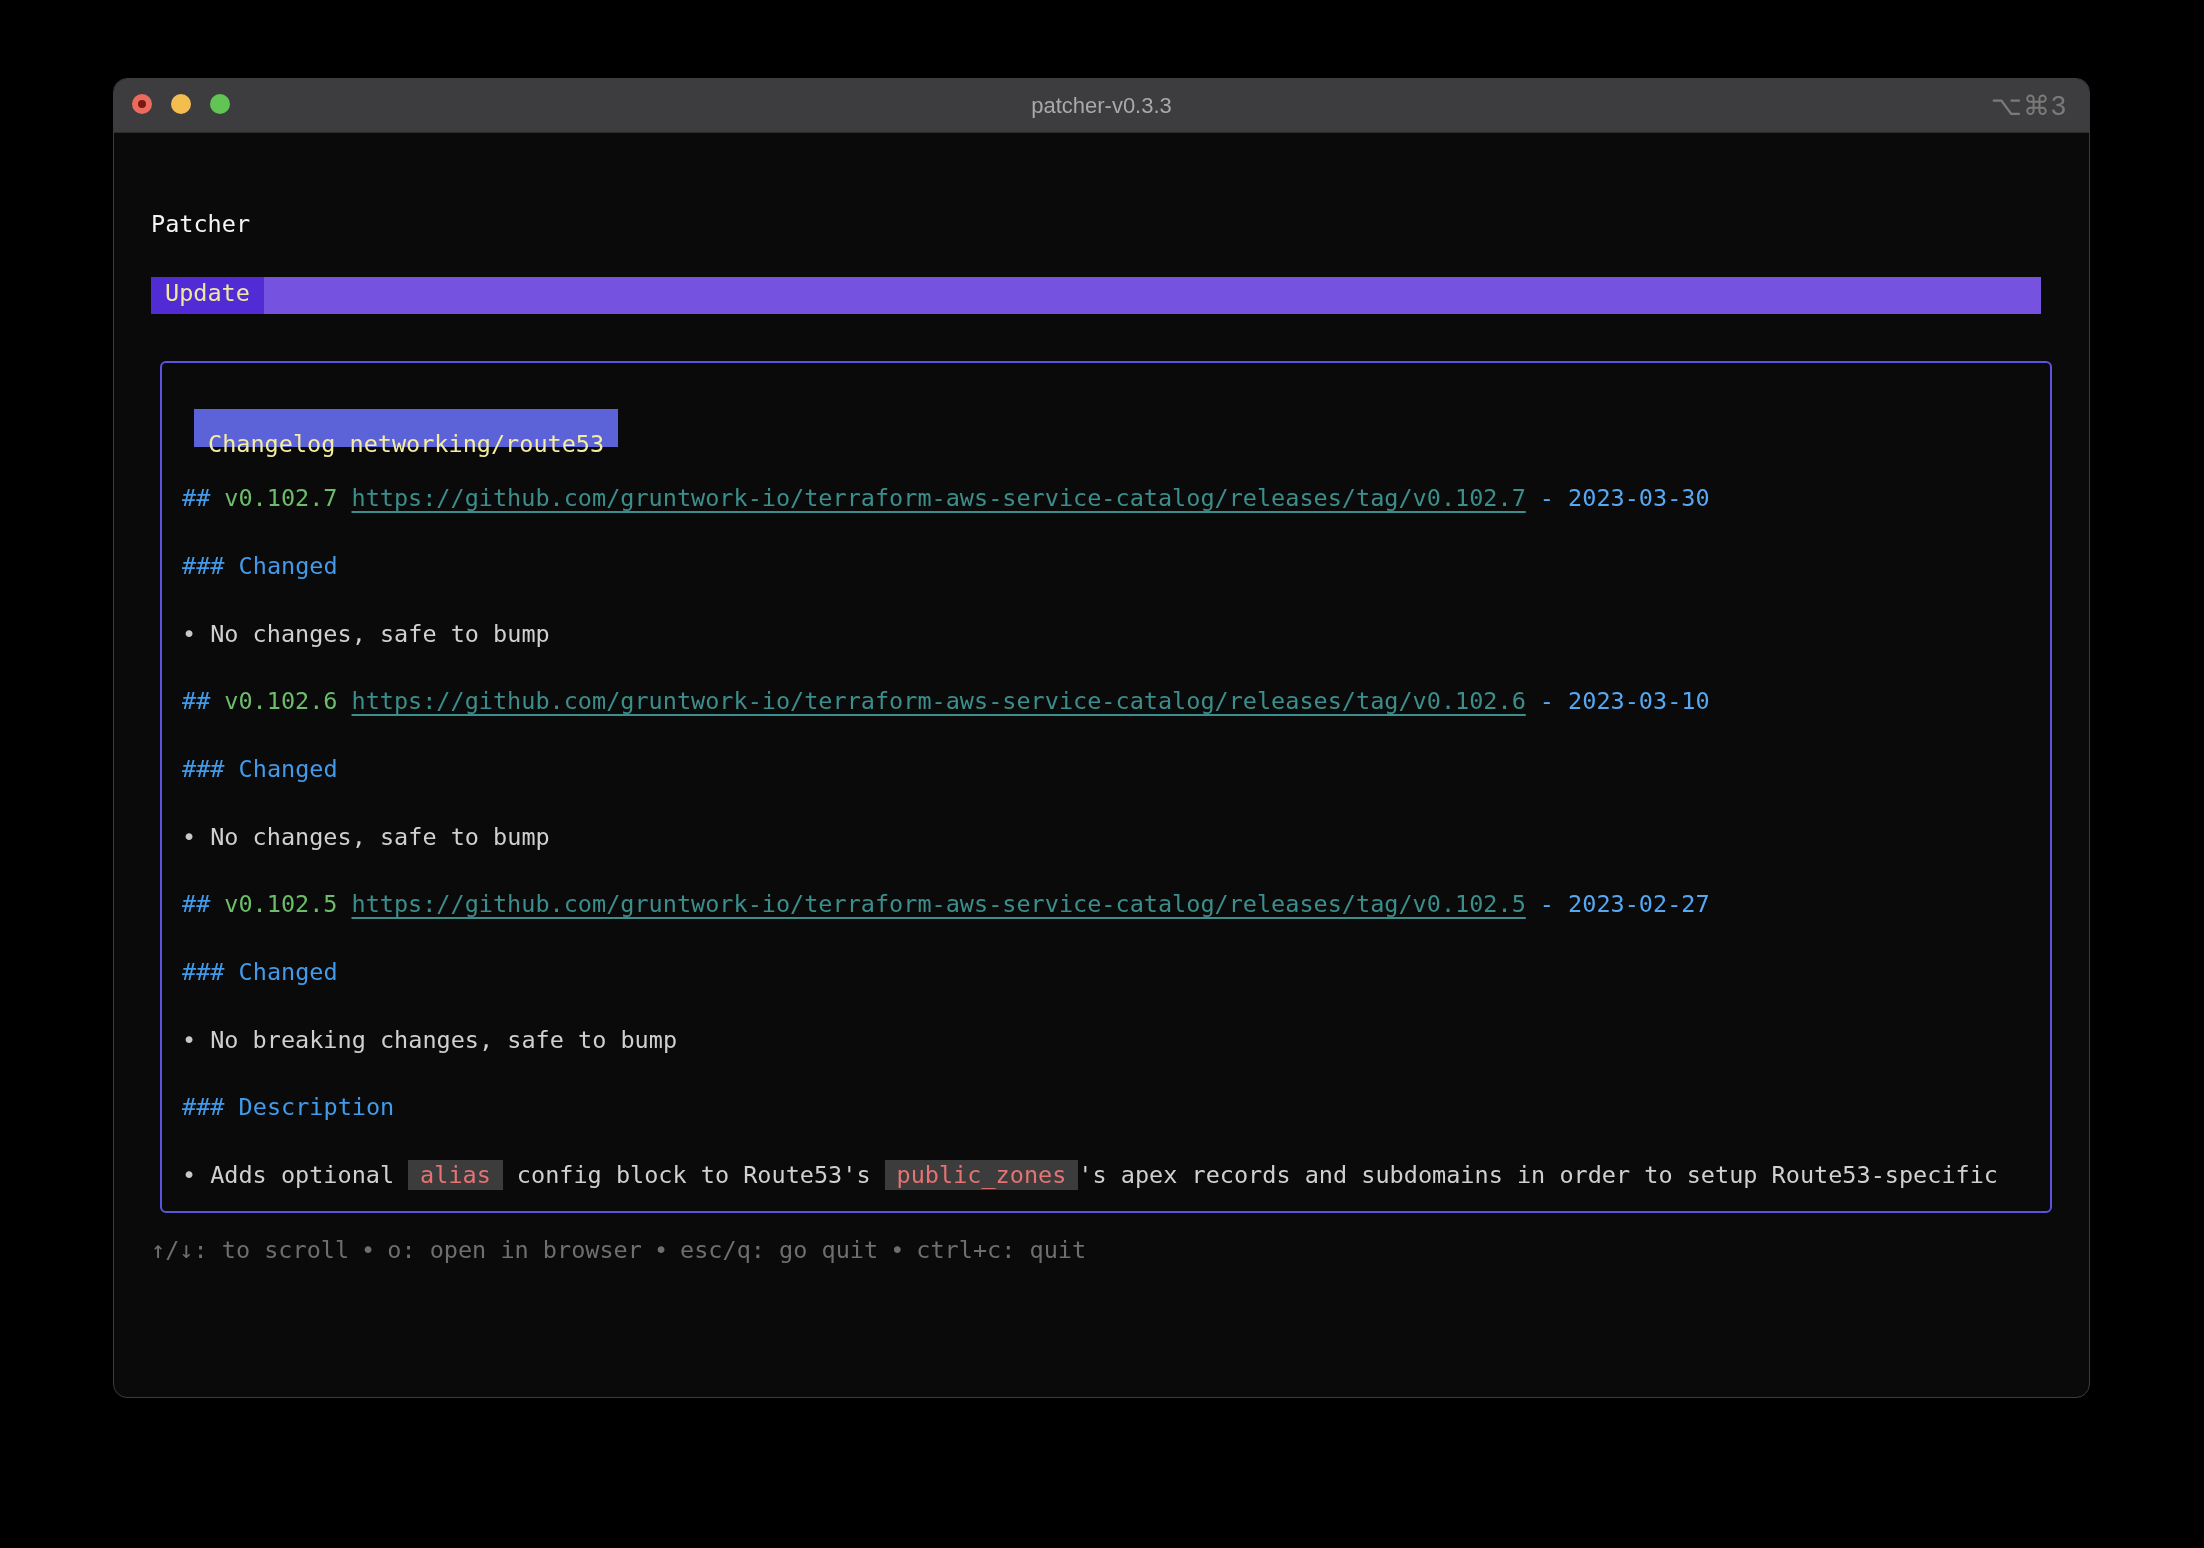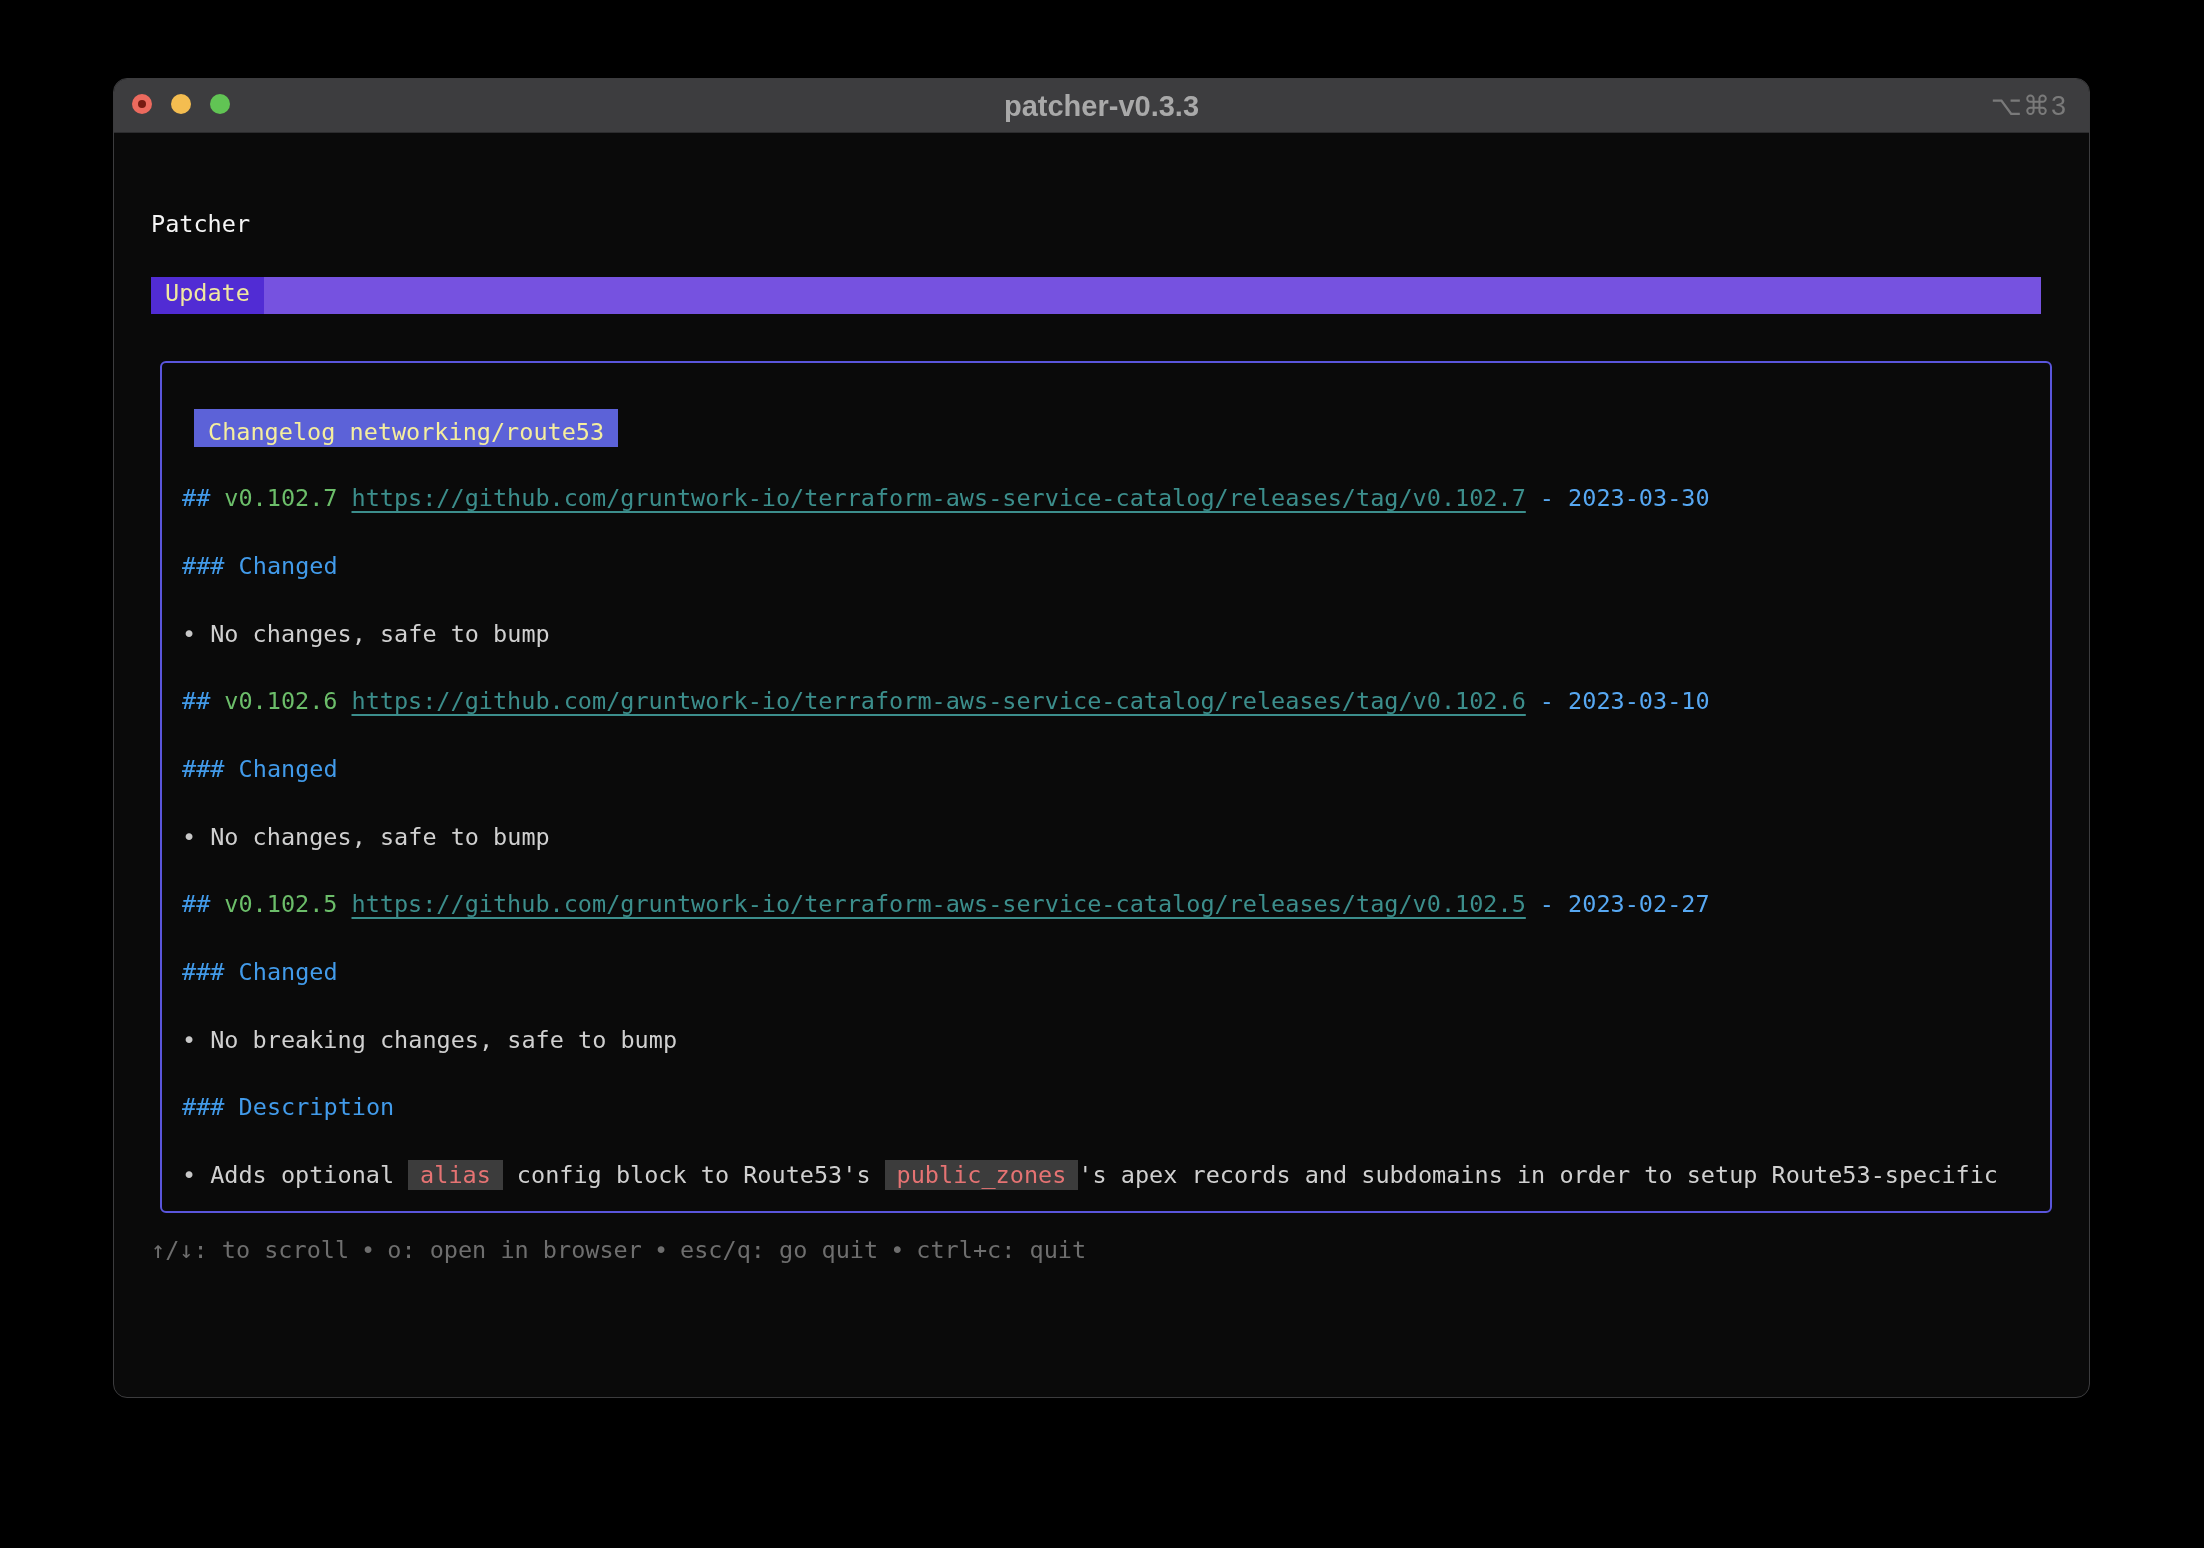--- a/index.html
+++ b/index.html
@@ -16,21 +16,21 @@
     position:absolute; left:0; top:0; right:0; height:54px;
     background:#3d3d3f; border-bottom:1px solid #2c2c2e;
   }
   .tl { position:absolute; top:15px; width:20px; height:20px; border-radius:50%; cursor:pointer; }
   .tl.red    { left:18px; background:#ec6a5e; }
   .tl.yellow { left:57px; background:#f4bd50; }
   .tl.green  { left:96px; background:#61c454; }
   .tl .dot   { position:absolute; left:6px; top:6px; width:8px; height:8px; border-radius:50%; background:#771b12; }
   .win-title {
     position:absolute; left:50%; top:50%; transform:translate(-50%,-50%);
-    font-family:"Liberation Sans", sans-serif; font-weight:bold; font-size:29px; color:#a9a9a9;
+    font-family:"Liberation Sans", sans-serif; font-weight:normal; font-size:22px; color:#a9a9a9;
     white-space:nowrap;
   }
   .win-shortcut {
     position:absolute; right:22px; top:50%; transform:translateY(-50%);
     font-family:"Liberation Sans", sans-serif; font-size:27px; color:#7a7a7a; letter-spacing:1px;
   }
 
   
   .mono { font-size:23.5px; line-height:34px; white-space:nowrap; }
 
@@ -43,21 +43,21 @@
   .tab {
     background:#512cd4; color:#f0e8a0; padding:0 14px; line-height:33px; cursor:pointer;
   }
 
   .panel {
     position:absolute; left:46px; top:282px; width:1892px; height:852px;
     border:2px solid #5a55dc; border-radius:6px; overflow:hidden;
   }
   .badge {
     position:absolute; left:32px; top:46px; height:38px; line-height:38px;
-    background:#5c62d8; color:#f5ee9e; padding:4px 14px;
+    background:#5c62d8; color:#f5ee9e; padding:16px 14px;
   }
   .row { position:absolute; left:20px; height:34px; }
 
   .hash   { color:#429bea; }
   .ver    { color:#6cbe6a; margin-left:14px; }
   a.url   { color:#3c8e8c; text-decoration:underline; text-underline-offset:5px; margin-left:14px; cursor:pointer; }
   .datesfx{ color:#57a8f2; margin-left:14px; }
   .h3     { color:#429bea; }
   .bdot   { color:#c8c8c8; margin-right:14px; }
   .btext  { color:#d0d0d0; }

